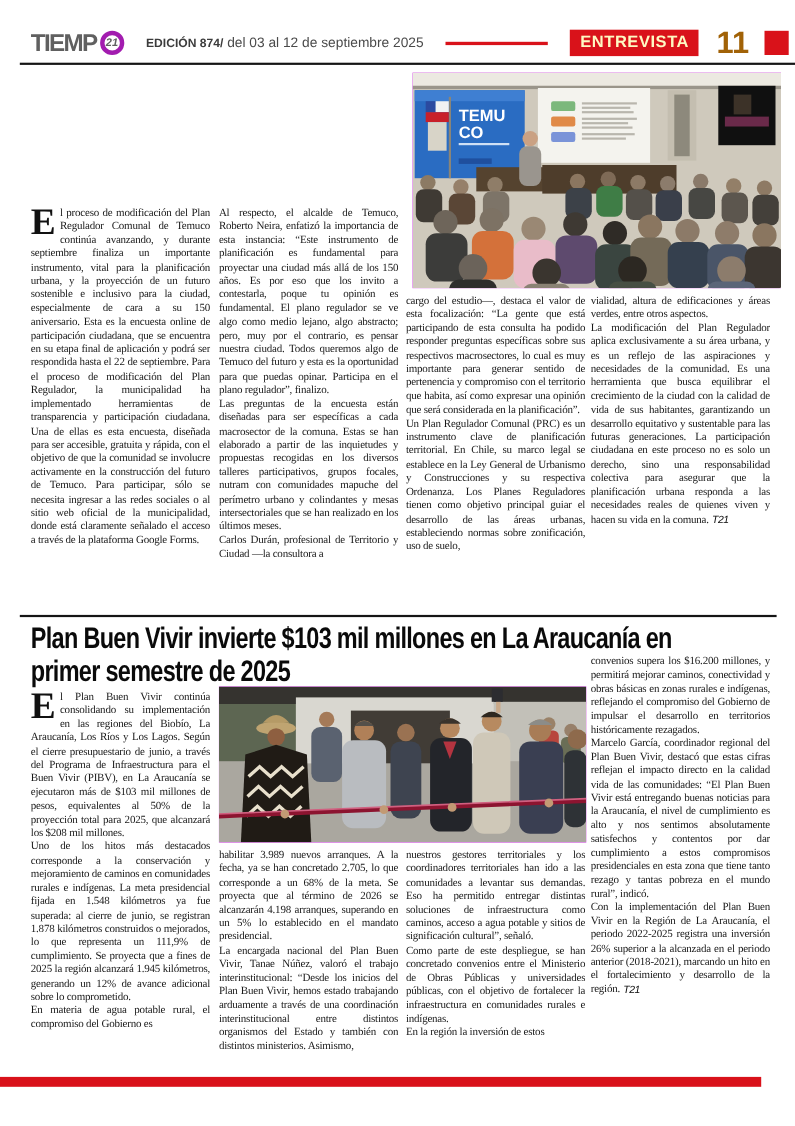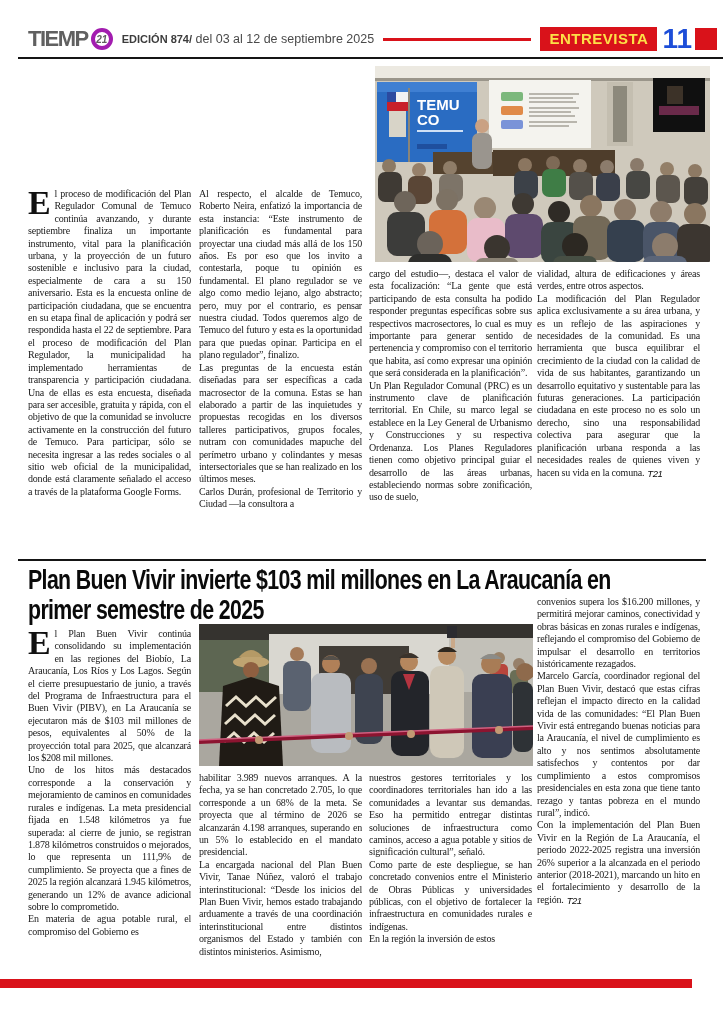--- a/index.html
+++ b/index.html
@@ -1,29 +1,29 @@
 <!DOCTYPE html>
 <html lang="es"><head>
 <meta charset="utf-8">
 <style>
   *{margin:0;padding:0;box-sizing:border-box}
   html,body{background:#f2f2f2}
   body{font-family:"Liberation Serif",serif}
   .page{position:relative;width:723px;height:1024px;background:#fff;overflow:hidden;margin:0 auto}
 
   
-  .masthead{position:absolute;left:28px;top:24px;right:6px;height:30px;display:flex;align-items:center;gap:3px}
+  .masthead{position:absolute;left:28px;top:24px;right:6px;height:30px;display:flex;align-items:center;gap:14px}
   .logo{display:flex;align-items:center;gap:3px}
   .logo-text{font-family:"Liberation Sans",sans-serif;font-weight:bold;font-size:22px;letter-spacing:-1.5px;color:#606060}
   .logo-badge{width:22px;height:22px;border:4px solid #a21caf;border-radius:50%;display:flex;align-items:center;justify-content:center;font:italic bold 10px "Liberation Sans",sans-serif;color:#606060;flex:none}
   .edition{font-family:"Liberation Sans",sans-serif;font-size:12.5px;color:#4a4a4a;white-space:nowrap;margin-left:6px}
   .edition .ed-bold{font-weight:bold;font-size:11px;color:#3c3c3c}
   .head-line{flex:1;height:3px;background:#d9121a;margin:0 6px}
-  .section-badge{background:#d9121a;color:#fde047;font-family:"Liberation Sans",sans-serif;font-weight:bold;font-size:15px;letter-spacing:.5px;padding:3px 9px 4px;flex:none}
-  .page-num{font-family:"Liberation Sans",sans-serif;font-weight:bold;font-size:28px;color:#1d4ed8;line-height:1;margin-left:2px}
+  .section-badge{background:#d9121a;color:#fef9c3;font-family:"Liberation Sans",sans-serif;font-weight:bold;font-size:15px;letter-spacing:.5px;padding:3px 9px 4px;flex:none}
+  .page-num{font-family:"Liberation Sans",sans-serif;font-weight:bold;font-size:28px;color:#a16207;line-height:1;margin-left:2px}
   .red-square{width:22px;height:22px;background:#d9121a;flex:none}
   .black-rule{position:absolute;left:18px;top:57px;width:705px;height:2px;background:#151515}
 
   
   .kicker{position:absolute;left:28px;top:66px;font-family:"Liberation Sans",sans-serif;font-weight:bold;font-size:25px;line-height:27px;letter-spacing:-.3px;color:#24318a;white-space:pre-line}
   .a1-title{position:absolute;left:28px;top:122px;font-family:"Liberation Serif",serif;font-weight:bold;font-size:27px;line-height:31px;color:#0b0b0b;white-space:pre-line}
   .a2-title{position:absolute;left:28px;top:565px;font-family:"Liberation Sans",sans-serif;font-weight:bold;font-size:27px;line-height:30px;letter-spacing:-.8px;color:#0a0a0a;white-space:pre;transform:scaleX(.79);transform-origin:left top}
 
   
   .col{position:absolute;width:163px;font-size:10px;line-height:12.4px;letter-spacing:-.2px;text-align:justify;color:#191919;overflow:hidden}

